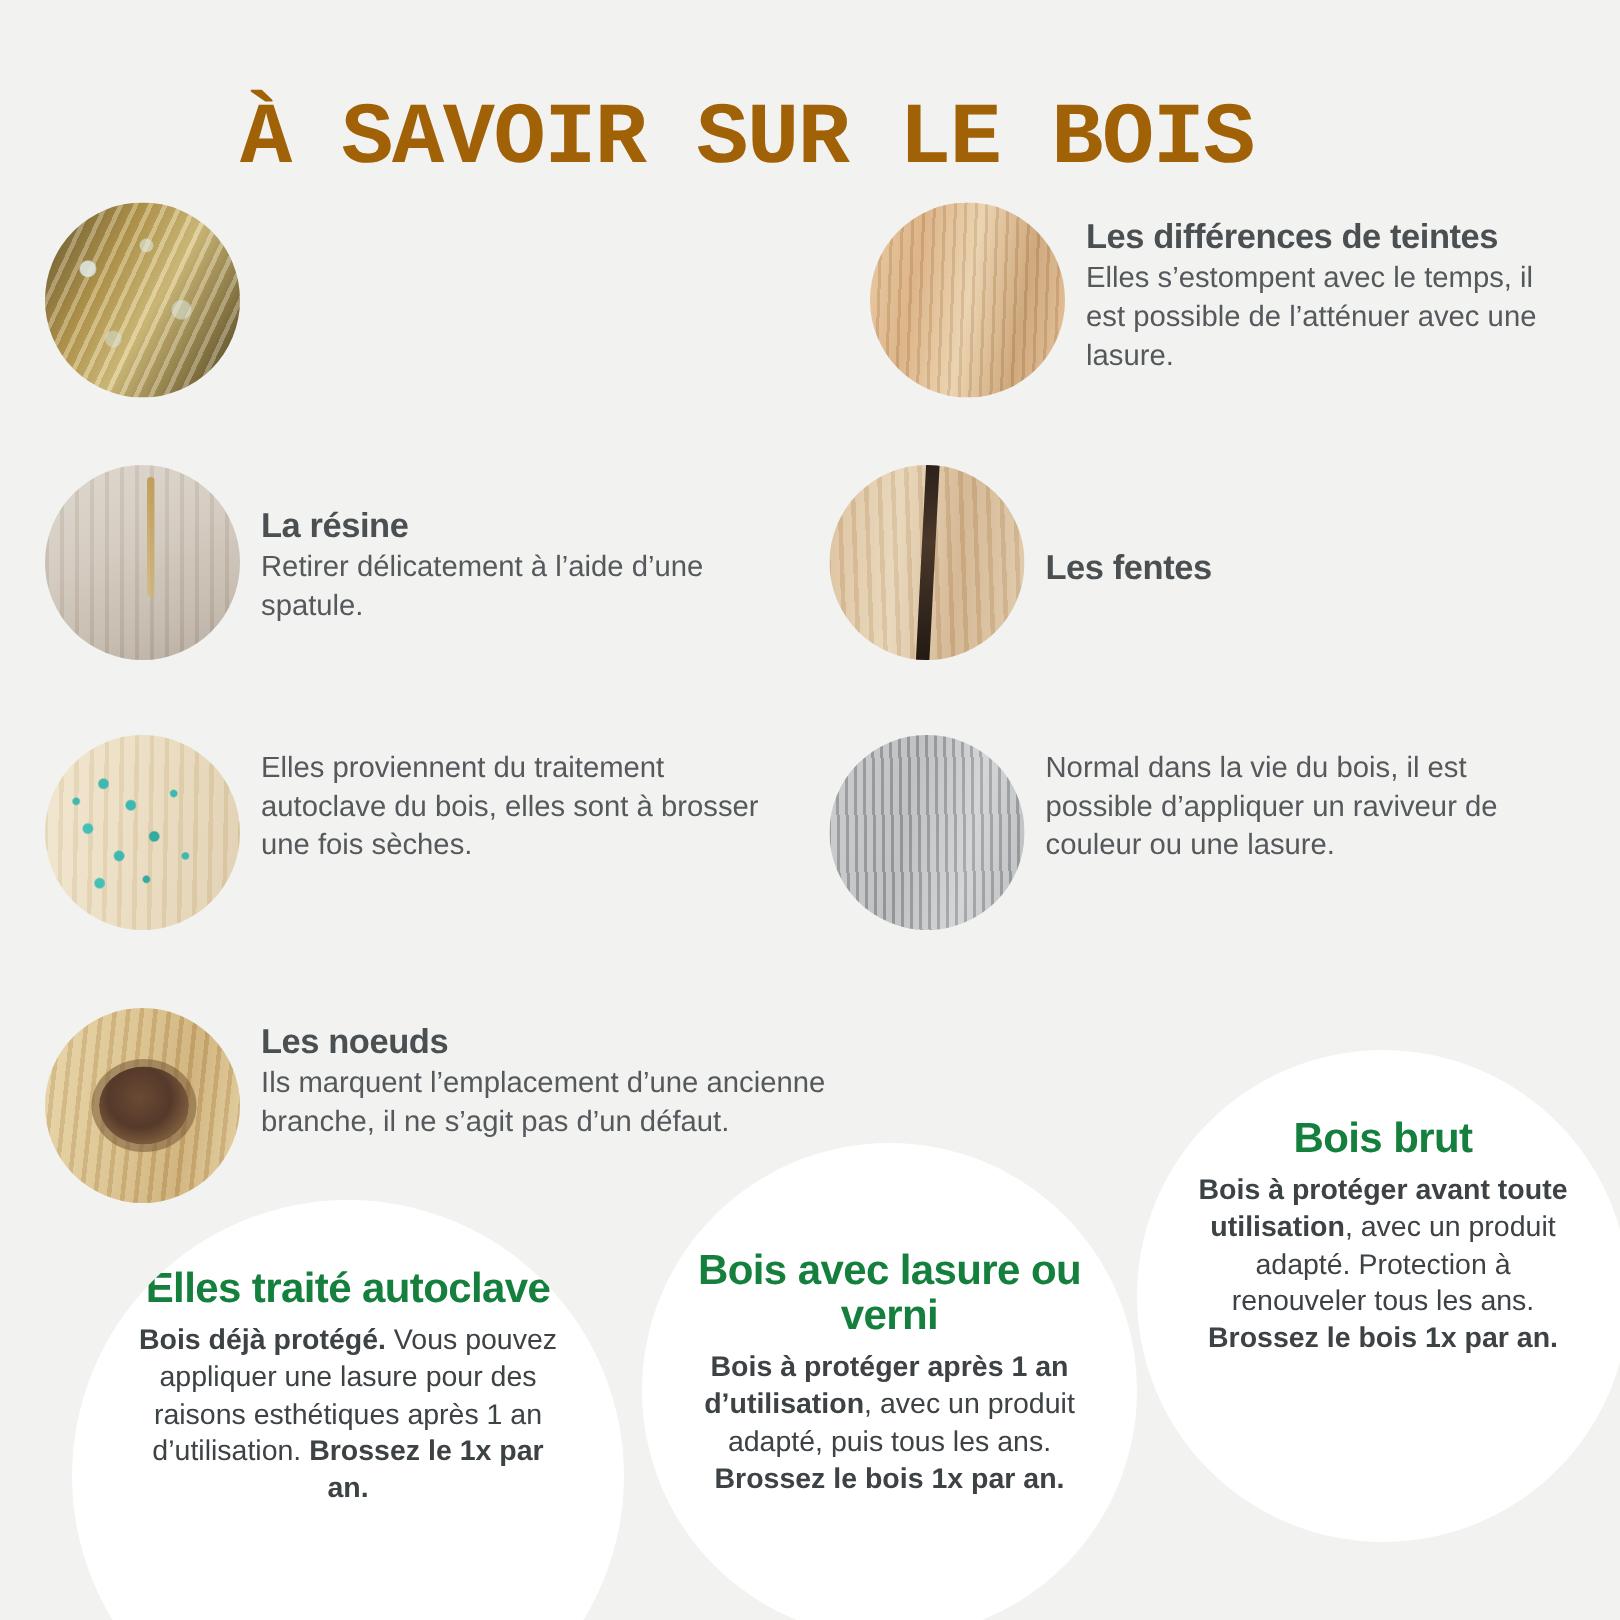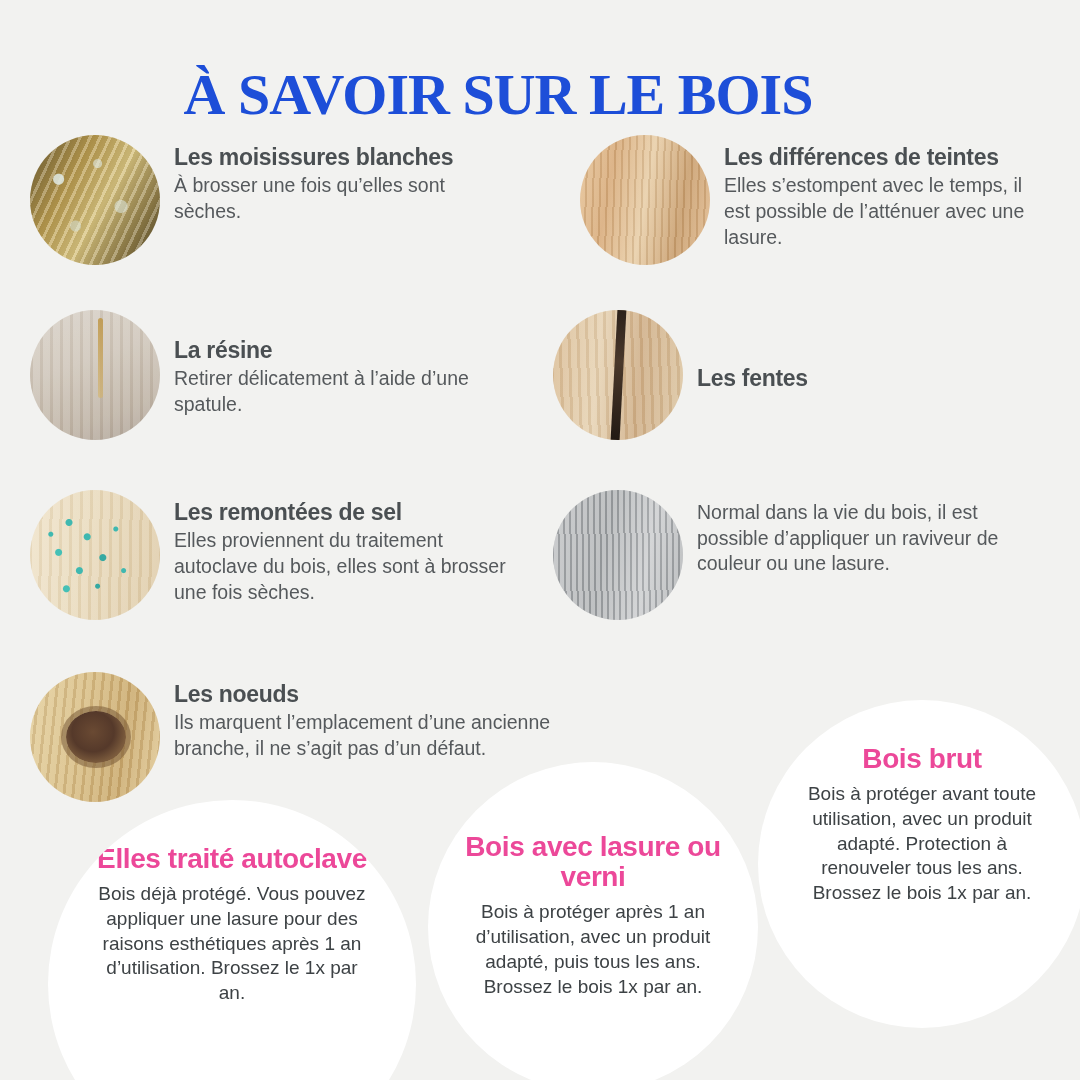--- a/index.html
+++ b/index.html
@@ -22,22 +22,22 @@
   
   .title {
     position: absolute;
     top: 22px;
     left: 0;
     width: 996px;
     text-align: center;
     font-size: 58px;
     font-weight: bold;
     letter-spacing: -1px;
-    color: #1d4ed8;
-    font-family: Liberation Serif, serif;
+    color: #a16207;
+    font-family: Liberation Mono, monospace;
   }
 
   
   .fact {
     position: absolute;
     display: flex;
     align-items: flex-start;
   }
   .fact .thumb {
     width: 130px;
@@ -167,67 +167,62 @@
     text-align: center;
     color: #34393d;
     overflow: hidden;
   }
   .bubble h4 {
     margin: 0 0 8px 0;
     font-size: 28px;
     font-weight: bold;
     line-height: 1.08;
     letter-spacing: -0.4px;
-    color: #ec4899;
+    color: #15803d;
   }
   .bubble p {
     margin: 0;
     font-size: 19px;
     line-height: 1.3;
     color: #3d4245;
   }
-  .bubble p b { font-weight: normal; }
+  .bubble p b { font-weight: bold; }
 
   #bubble1 { left: 48px;  top: 800px;  width: 368px; height: 368px; padding: 44px 44px 0; }
   #bubble2 { left: 428px; top: 762px;  width: 330px; height: 330px; padding: 70px 34px 0; }
   #bubble3 { left: 758px; top: 700px;  width: 328px; height: 328px; padding: 44px 38px 0; }
 </style>
 </head>
 <body>
 
 <div id="poster">
 
   <h1 class="title">À SAVOIR SUR LE BOIS</h1>
 
   <div class="fact" style="left:30px; top:135px; width:520px;">
     <div class="thumb">
         <div class="tex tex-mold"></div>
       </div>
-    <div class="txt">
-      <h3>Les moisissures blanches</h3>
-      <p style="max-width:300px">À brosser une fois qu’elles sont sèches.</p>
-    </div>
   </div>
 
   <div class="fact" style="left:30px; top:310px; width:520px;">
     <div class="thumb">
         <div class="tex tex-resine"></div>
       </div>
     <div class="txt" style="padding-top:28px">
       <h3>La résine</h3>
       <p style="max-width:320px">Retirer délicatement à l’aide d’une spatule.</p>
     </div>
   </div>
 
   <div class="fact" style="left:30px; top:490px; width:540px;">
     <div class="thumb">
         <div class="tex tex-sel"></div>
       </div>
     <div class="txt">
-      <h3>Les remontées de sel</h3>
       <p style="max-width:345px">Elles proviennent du traitement autoclave du bois, elles sont à brosser une fois sèches.</p>
     </div>
   </div>
 
   <div class="fact" style="left:30px; top:672px; width:560px;">
     <div class="thumb">
         <div class="tex tex-noeud"></div>
       </div>
     <div class="txt">
       <h3>Les noeuds</h3>

